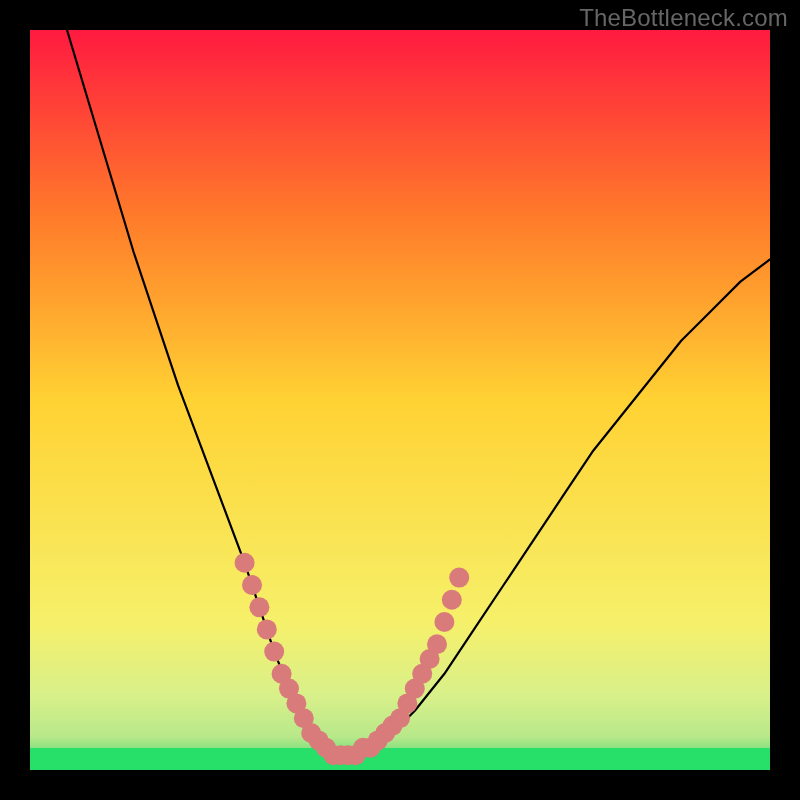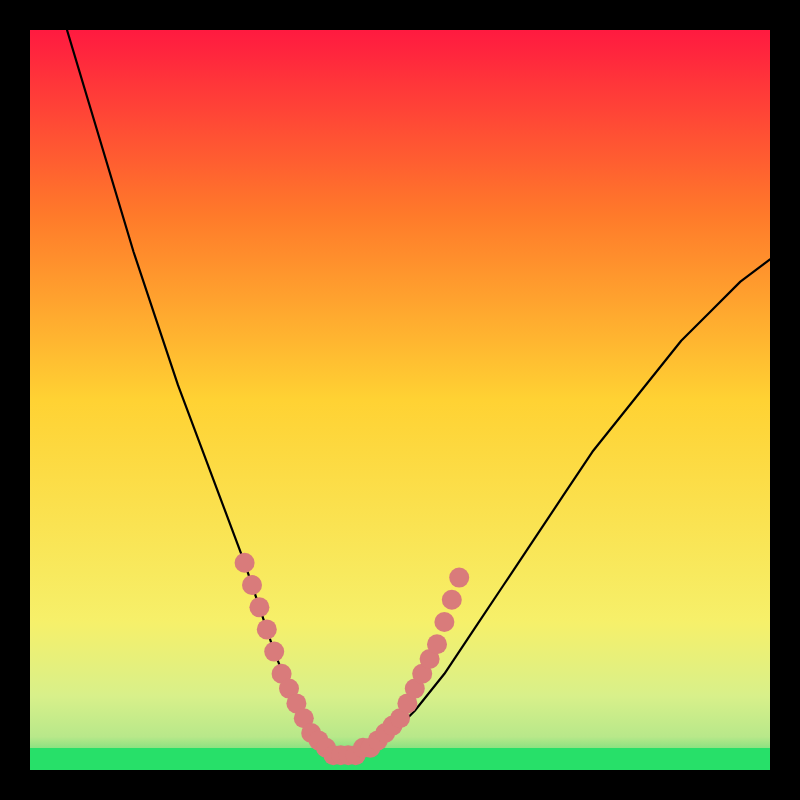--- a/index.html
+++ b/index.html
@@ -36,20 +36,21 @@
     background: #000;
   }
   svg {
     display: block;
   }
 </style>
 </head>
 <body>
 <div class="frame">
 
+  <div class="watermark">TheBottleneck.com</div>
 
   <div class="plot-outer">
     <svg id="plot-svg" width="740" height="740" viewBox="0 0 740 740">
         <defs>
           <linearGradient id="bg-grad" x1="0" y1="0" x2="0" y2="1">
             <stop offset="0%" stop-color="#ff1a40"></stop>
             <stop offset="25%" stop-color="#ff7a2a"></stop>
             <stop offset="50%" stop-color="#ffd233"></stop>
             <stop offset="80%" stop-color="#f6f06a"></stop>
             <stop offset="90%" stop-color="#d8f08a"></stop>

